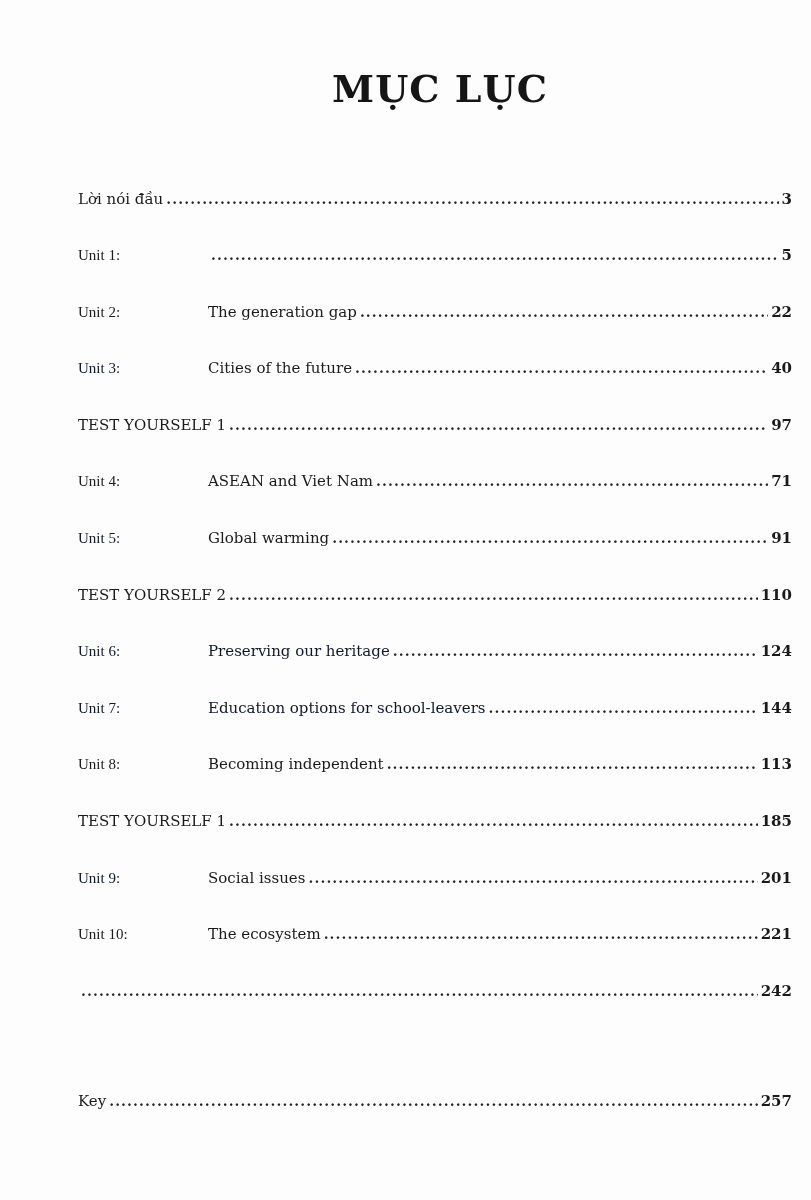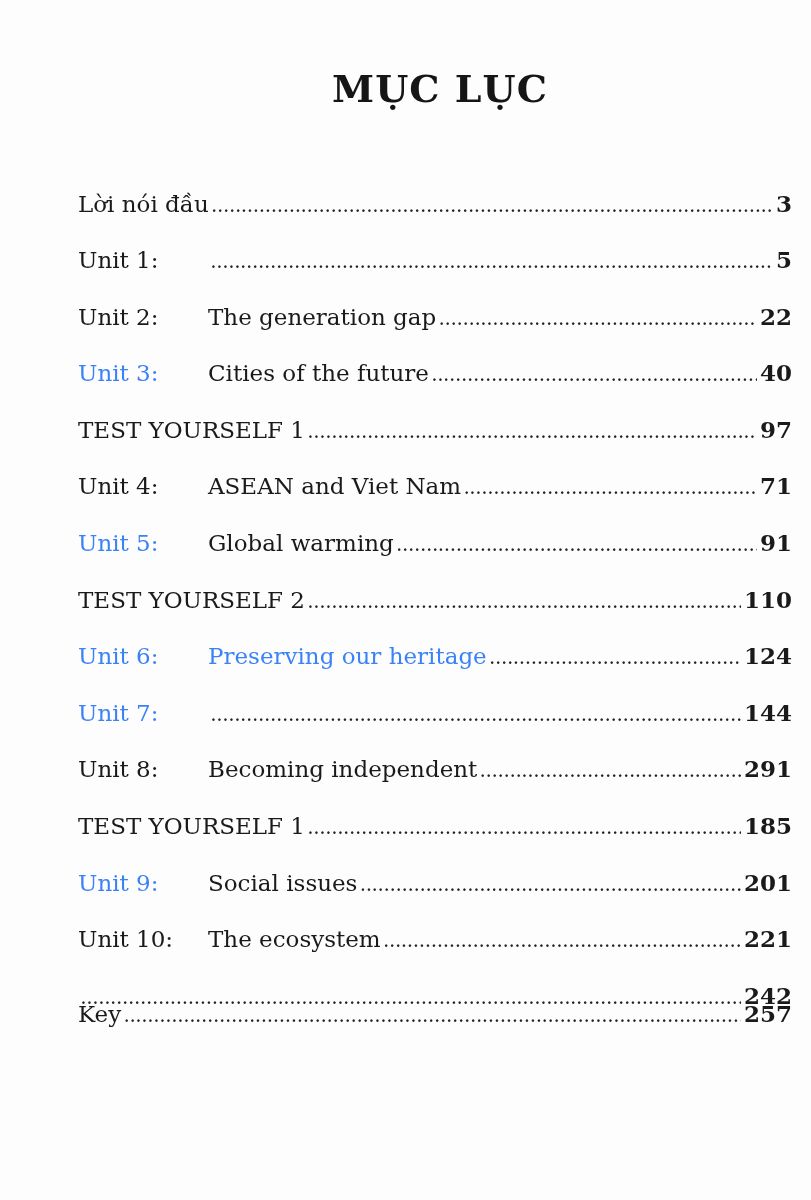--- a/index.html
+++ b/index.html
@@ -3,28 +3,28 @@
 <meta charset="utf-8">
 <style>
   html, body { margin:0; padding:0; background:#fdfdfd; }
   body { width:811px; height:1200px; position:relative; overflow:hidden;
          font-family:"DejaVu Serif", "Liberation Serif", serif; color:#1a1a1a; }
   .title { position:absolute; top:66px; left:0; width:880px; text-align:center;
            font-family:"DejaVu Serif", serif; font-weight:bold; font-size:38px;
            letter-spacing:1px; color:#151515; }
   .toc { position:absolute; left:78px; width:714px; top:0; }
   .row { position:absolute; left:0; width:714px; height:30px; display:flex;
-         align-items:baseline; font-size:23px; white-space:nowrap; overflow:hidden; }
-  .label { flex:0 0 130px; }
+         align-items:baseline; font-size:15px; white-space:nowrap; overflow:hidden; }
+  .label { flex:0 0 130px;font-family:Liberation Serif, serif; }
   .text { flex:0 0 auto; }
   .leader { flex:1 1 auto; overflow:hidden; margin:0 3px; font-size:14px;
             font-weight:bold; letter-spacing:1.1px; color:#222; }
   .leader::after { content:"................................................................................................................................................................................................................"; }
   .page { flex:0 0 auto; font-weight:bold; }
-  .faded { color:#3b82f6; }
+  .faded { color:#0f172a; }
 </style>
 </head>
 <body>
 
 <div class="title">MỤC LỤC</div>
 
 <div class="toc">
   <div class="row" style="top:190px">
     <span class="text">Lời nói đầu</span>
     <span class="leader"></span>
@@ -70,28 +70,29 @@
     <span class="page">110</span>
   </div>
   <div class="row" style="top:642px">
     <span class="label faded">Unit 6:</span>
     <span class="text faded">Preserving our heritage</span>
     <span class="leader"></span>
     <span class="page">124</span>
   </div>
   <div class="row" style="top:699px">
     <span class="label faded">Unit 7:</span>
+    <span class="text faded">Education options for school-leavers</span>
     <span class="leader"></span>
     <span class="page">144</span>
   </div>
   <div class="row" style="top:755px">
     <span class="label">Unit 8:</span>
     <span class="text">Becoming independent</span>
     <span class="leader"></span>
-    <span class="page">291</span>
+    <span class="page">113</span>
   </div>
   <div class="row" style="top:812px">
     <span class="text">TEST YOURSELF 1</span>
     <span class="leader"></span>
     <span class="page">185</span>
   </div>
   <div class="row" style="top:869px">
     <span class="label faded">Unit 9:</span>
     <span class="text">Social issues</span>
     <span class="leader"></span>
@@ -100,18 +101,18 @@
   <div class="row" style="top:925px">
     <span class="label">Unit 10:</span>
     <span class="text">The ecosystem</span>
     <span class="leader"></span>
     <span class="page">221</span>
   </div>
   <div class="row" style="top:982px">
     <span class="leader"></span>
     <span class="page">242</span>
   </div>
-  <div class="row" style="top:1000px">
+  <div class="row" style="top:1092px">
     <span class="text">Key</span>
     <span class="leader"></span>
     <span class="page">257</span>
   </div>
 </div>
 
 </body></html>

